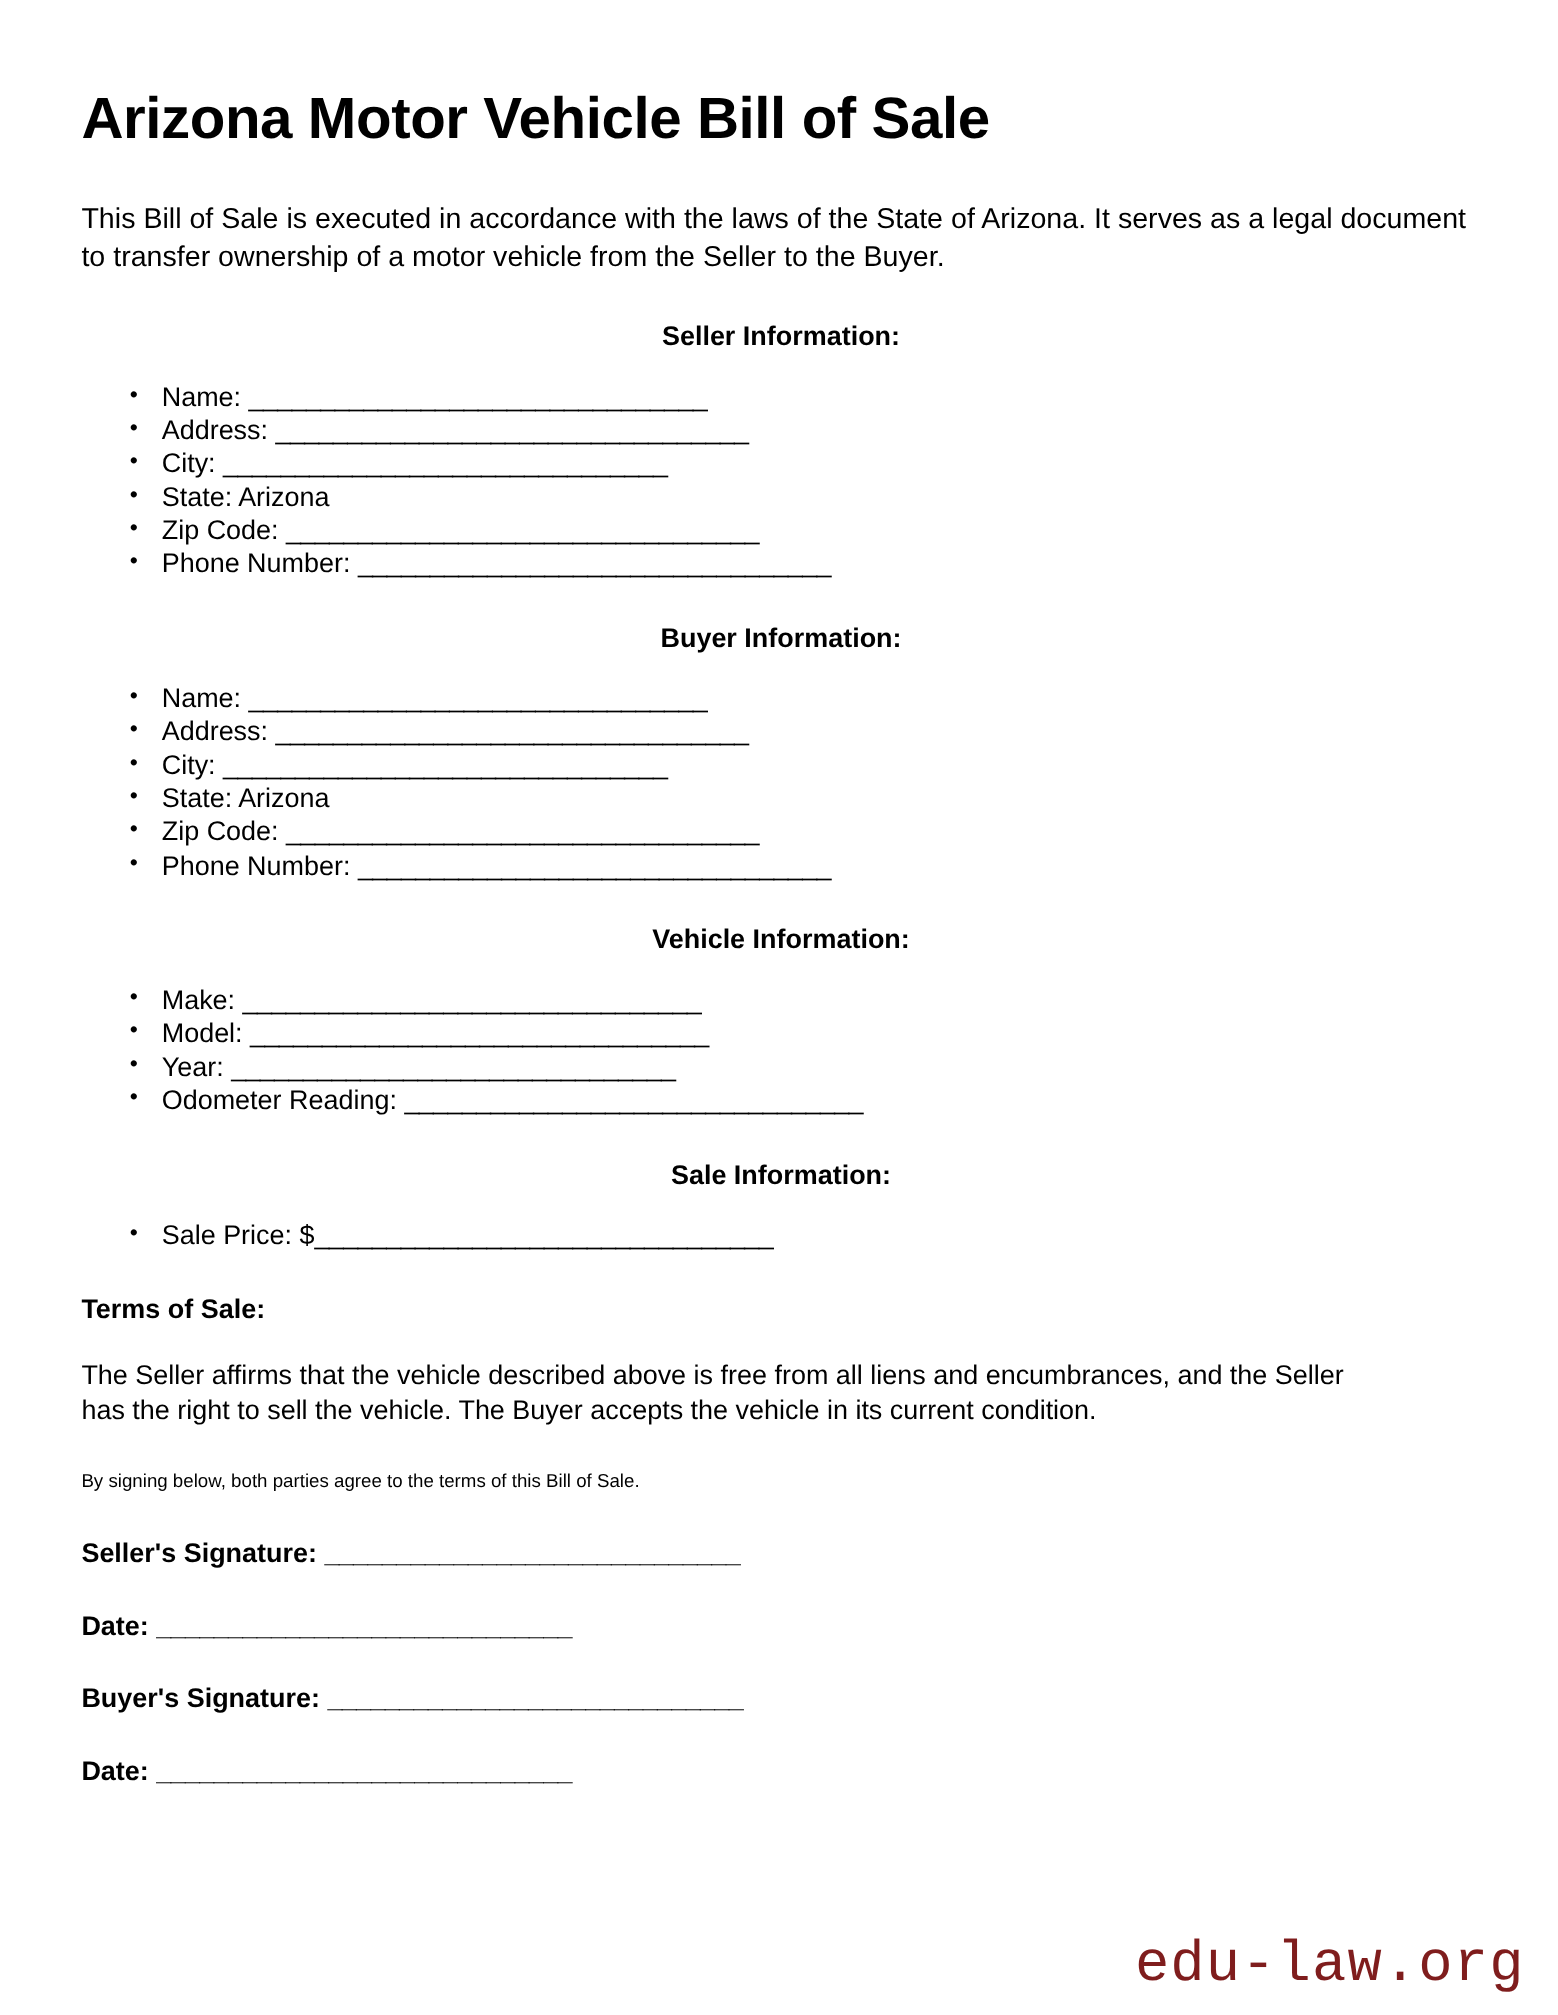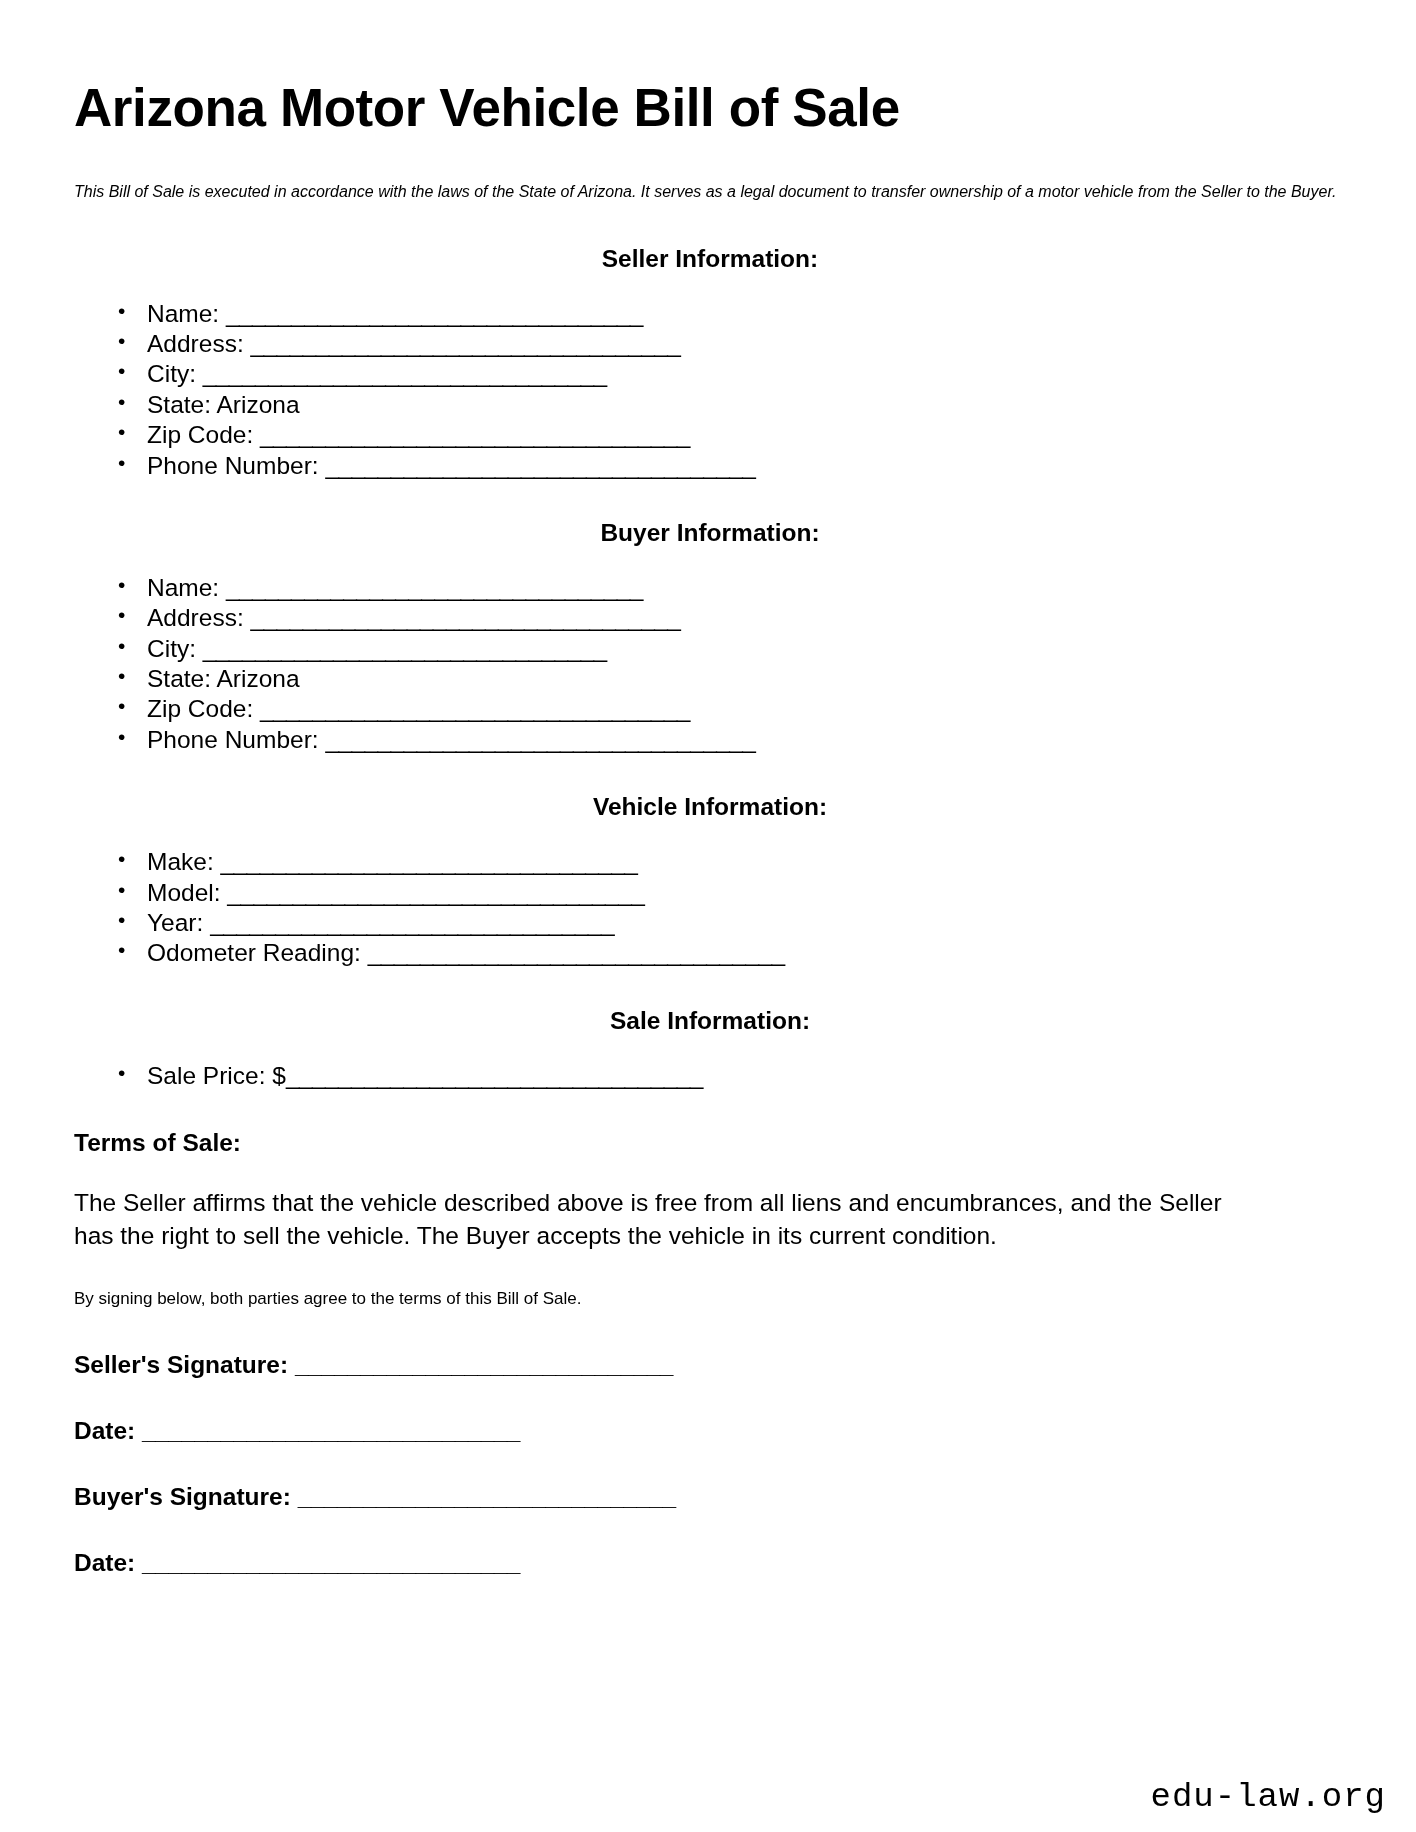--- a/index.html
+++ b/index.html
@@ -24,25 +24,24 @@
     border-radius: 13px;
   }
   .doc-title {
     font-size: 53px;
     font-weight: bold;
     letter-spacing: -0.4px;
     line-height: 1.12;
     margin: 0 0 44px 0;
   }
   .intro {
-    font-size: 16px;
+    font-size: 26px;
     line-height: 1.33;
     margin: 0 0 42px 0;
     max-width: 1265px;
-    font-style: italic;
   }
   .section-heading {
     font-size: 24.5px;
     font-weight: bold;
     margin: 0 0 26px 0;
     text-align: center;
   }
   ul.field-list {
     list-style: none;
     margin: 0 0 38px 0;
@@ -85,23 +84,23 @@
     font-size: 24.5px;
     font-weight: bold;
     margin: 0 0 38px 0;
     white-space: nowrap;
   }
   .watermark {
     position: absolute;
     right: 30px;
     bottom: 16px;
     font-family: "Liberation Mono", "DejaVu Sans Mono", monospace;
-    font-size: 34px;
+    font-size: 52px;
     letter-spacing: 1px;
-    color: #000000;
+    color: #7f1d1d;
   }
 </style>
 </head>
 <body>
 
 <div class="page">
 
   <h1 class="doc-title">Arizona Motor Vehicle Bill of Sale</h1>
 
   <p class="intro">This Bill of Sale is executed in accordance with the laws of the State of Arizona. It serves as a legal document to transfer ownership of a motor vehicle from the Seller to the Buyer.</p>

